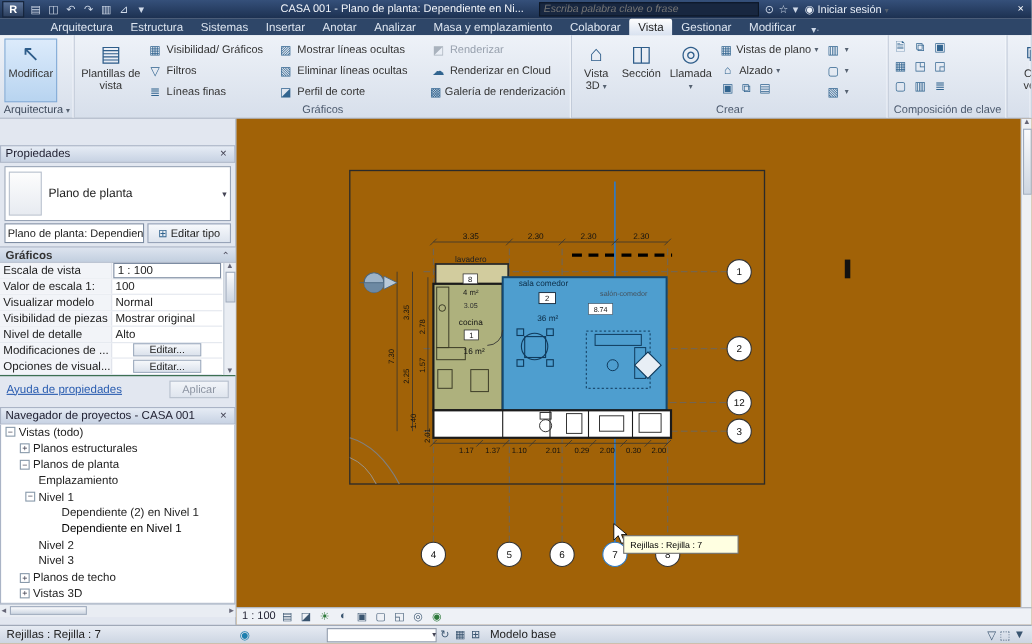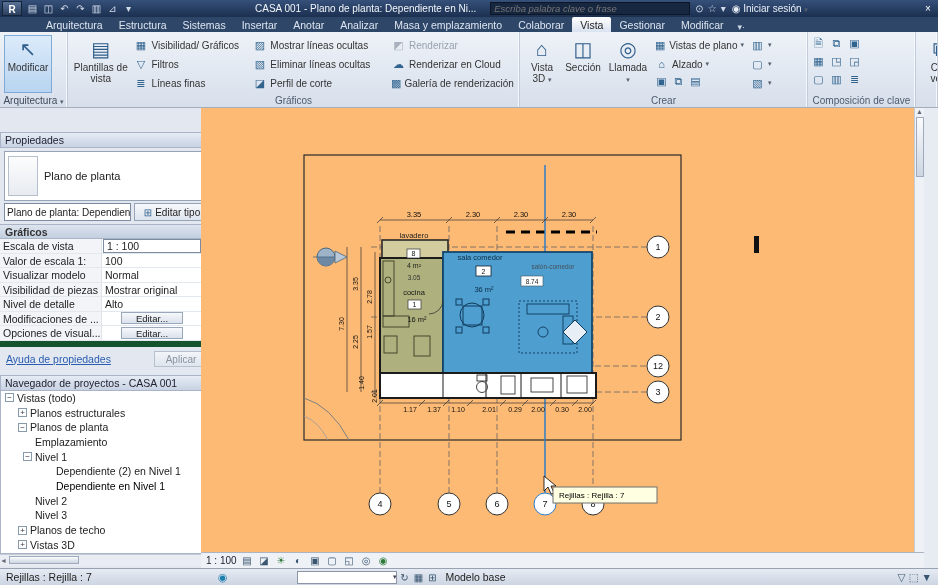--- a/index.html
+++ b/index.html
@@ -49,21 +49,21 @@
   .palhead{height:16px;background:linear-gradient(#e6ecf5,#c7d2e3);border:1px solid #aab4c6;display:flex;align-items:center;padding:0 4px;font-size:10.5px;color:#223;}
   .palhead .x{margin-left:auto;width:12px;text-align:center;color:#445;}
   .typebox{margin:3px 4px 2px 4px;background:#fff;border:1px solid #97a3b6;height:50px;display:flex;align-items:center;padding:3px;}
   .typeimg{width:30px;height:40px;border:1px solid #b6bfcc;background:linear-gradient(#fdfdfd,#e7ebf1);margin-right:6px;}
   .typebox .dd{margin-left:auto;color:#445;font-size:8px;align-self:center;}
   .selline{display:flex;gap:3px;margin:2px 4px;}
   .combo{flex:1;height:18px;background:#fff;border:1px solid #7d8ca2;display:flex;align-items:center;font-size:10px;padding:0 2px;white-space:nowrap;overflow:hidden;}
   .etbtn{width:76px;height:18px;border:1px solid #97a3b8;background:linear-gradient(#f7f9fc,#dde4ee);font-size:10px;display:flex;align-items:center;justify-content:center;gap:3px;}
   .grphead{height:15px;background:linear-gradient(#dde4ef,#c2cfdf);border-top:1px solid #aab4c6;border-bottom:1px solid #aab4c6;display:flex;align-items:center;padding:0 5px;font-size:10.5px;font-weight:bold;color:#333;margin-top:3px;}
   .grphead .ar{margin-left:auto;font-size:9px;font-weight:normal;color:#556;}
-  .pgrid{position:relative;background:#fff;border-bottom:6px solid #14532d;padding-right:12px;}
+  .pgrid{position:relative;background:#fff;border-bottom:1px solid #14532d;padding-right:12px;}
   .prow{display:flex;height:14.5px;border-bottom:1px solid #e3e7ee;font-size:10.5px;}
   .plab{width:102px;background:#f2f4f8;border-right:1px solid #dfe3ea;padding:0 3px;white-space:nowrap;overflow:hidden;line-height:14px;}
   .pval{flex:1;padding:0 3px;line-height:14px;white-space:nowrap;overflow:hidden;}
   .pval.inputval{border:1px solid #7d8ca2;margin:0 1px;line-height:12px;}
   .btnval{flex:1;display:flex;align-items:center;justify-content:center;}
   .btnval span{width:62px;height:12px;border:1px solid #9aa8bc;background:linear-gradient(#f6f8fb,#dbe2ec);font-size:9.5px;line-height:11px;text-align:center;}
   .pscroll{position:absolute;right:0;top:0;width:11px;height:100%;background:#e9edf3;border-left:1px solid #c4ccd8;font-size:7px;color:#667;display:flex;flex-direction:column;align-items:center;}
   .pscroll .thumb{width:9px;height:28px;background:linear-gradient(#fafbfd,#cdd6e2);border:1px solid #9fabbd;margin-top:1px;}
   .propfoot{display:flex;align-items:center;padding:4px 6px;}
   .helplink{color:#2a5db0;text-decoration:underline;font-size:10.5px;}
@@ -73,21 +73,21 @@
   .tree{background:#fff;border:1px solid #aab4c6;border-top:none;height:163px;overflow:hidden;font-size:10.5px;}
   .trow{display:flex;align-items:center;height:14.7px;white-space:nowrap;}
   .trow .exp{width:9px;height:9px;border:1px solid #8899aa;background:#fff;font-size:8px;line-height:7px;text-align:center;color:#334;margin-right:3px;flex:none;}
   .trow .noexp{width:9px;margin-right:3px;flex:none;}
   .trow.selected .lbl{font-weight:normal;color:#000;}
   .d0{padding-left:4px;} .d1{padding-left:17px;} .d2{padding-left:22px;} .d3{padding-left:43px;}
   .hscroll{height:12px;background:#e9edf3;border-top:1px solid #c4ccd8;display:flex;align-items:center;font-size:7px;color:#667;}
   .hscroll .thumb{width:70px;height:8px;background:linear-gradient(#fafbfd,#cdd6e2);border:1px solid #9fabbd;margin:0 2px;}
 
   
-  .canvas{position:absolute;left:201px;top:108px;width:723px;height:460px;background:#fdba74;text-decoration:underline;}
+  .canvas{position:absolute;left:215px;top:108px;width:723px;height:460px;background:#a16207;text-decoration:underline;}
   .canvas svg{position:absolute;left:0;top:0;}
   .vscroll{position:absolute;right:0;top:0;width:10px;height:444px;background:#eef1f5;border-left:1px solid #c4ccd8;font-size:7px;color:#667;text-align:center;}
   .vscroll .thumb{width:8px;height:60px;background:linear-gradient(#fafbfd,#cdd6e2);border:1px solid #9fabbd;margin:2px auto;}
   .viewbar{position:absolute;left:0;bottom:0;width:723px;height:16px;background:#eef1f6;border-top:1px solid #aab4c2;display:flex;align-items:center;gap:4px;padding:0 5px;font-size:10px;color:#223;}
   .viewbar .vi{width:13px;text-align:center;font-size:10px;color:#3a5570;}
   .viewbar .vi.grn{color:#2f7a3c;}
 
   
   .statusbar{position:absolute;left:0;top:568px;width:938px;height:17px;background:linear-gradient(#e6ebf3,#ccd5e2);border-top:1px solid #98a2b2;display:flex;align-items:center;font-size:10.5px;color:#222;}
   .statusbar .msg{padding:0 6px;white-space:nowrap;}

